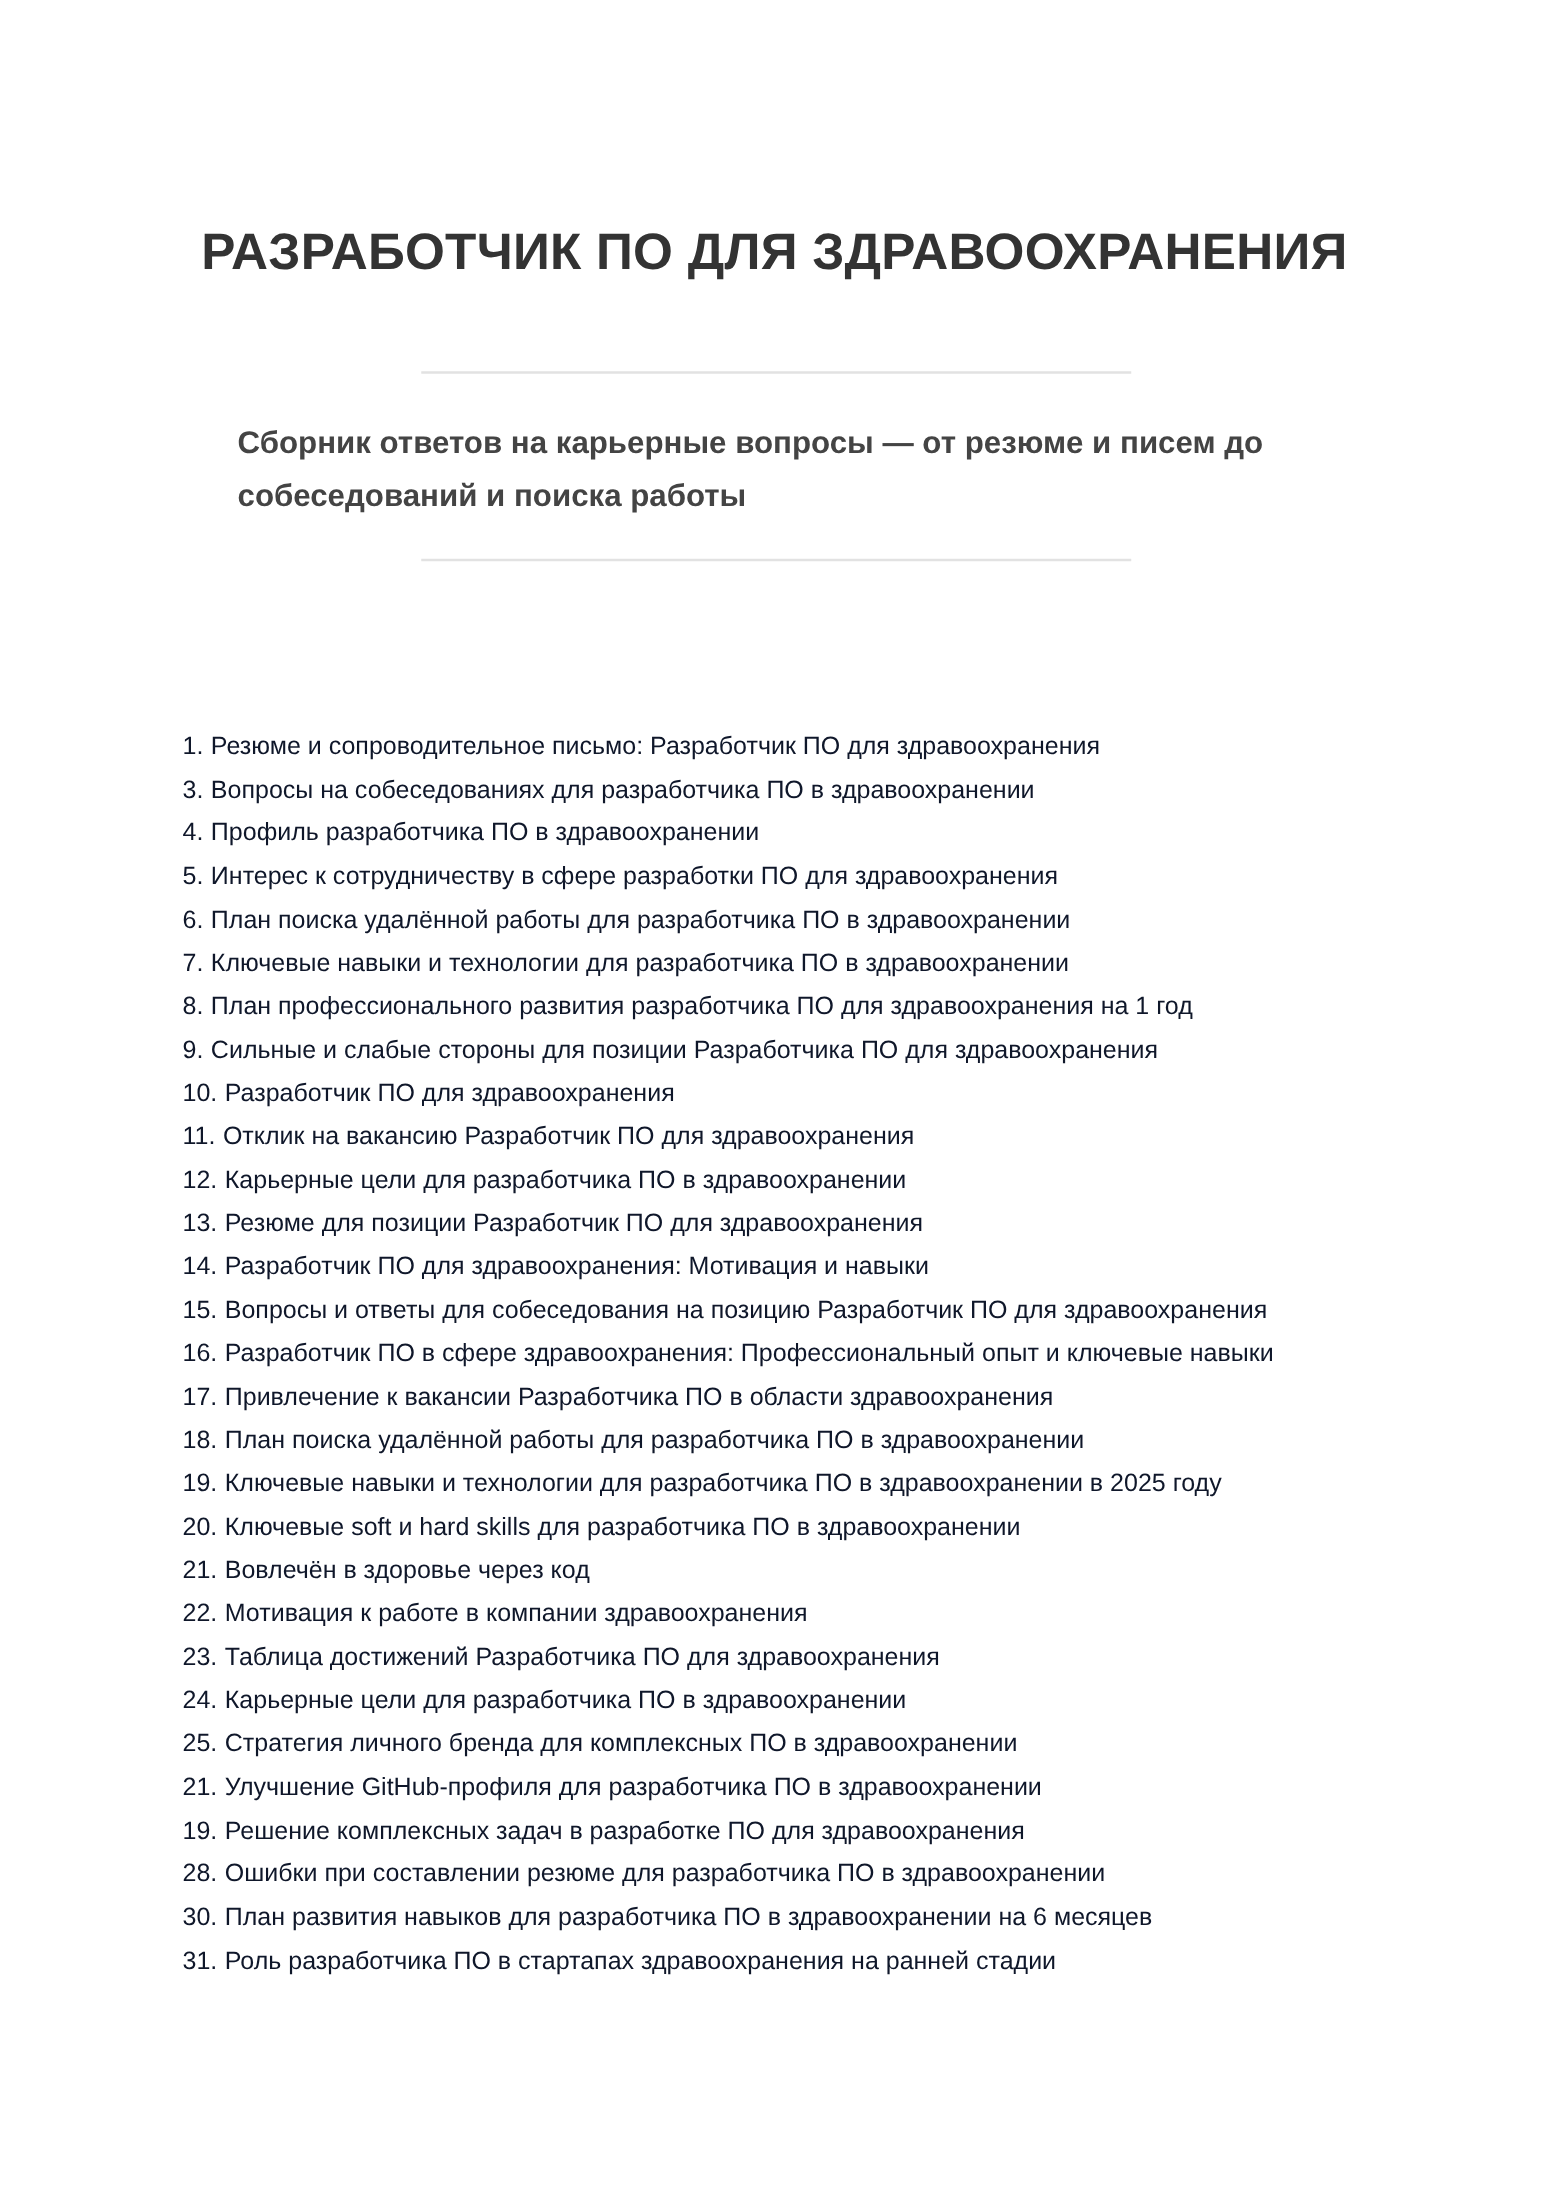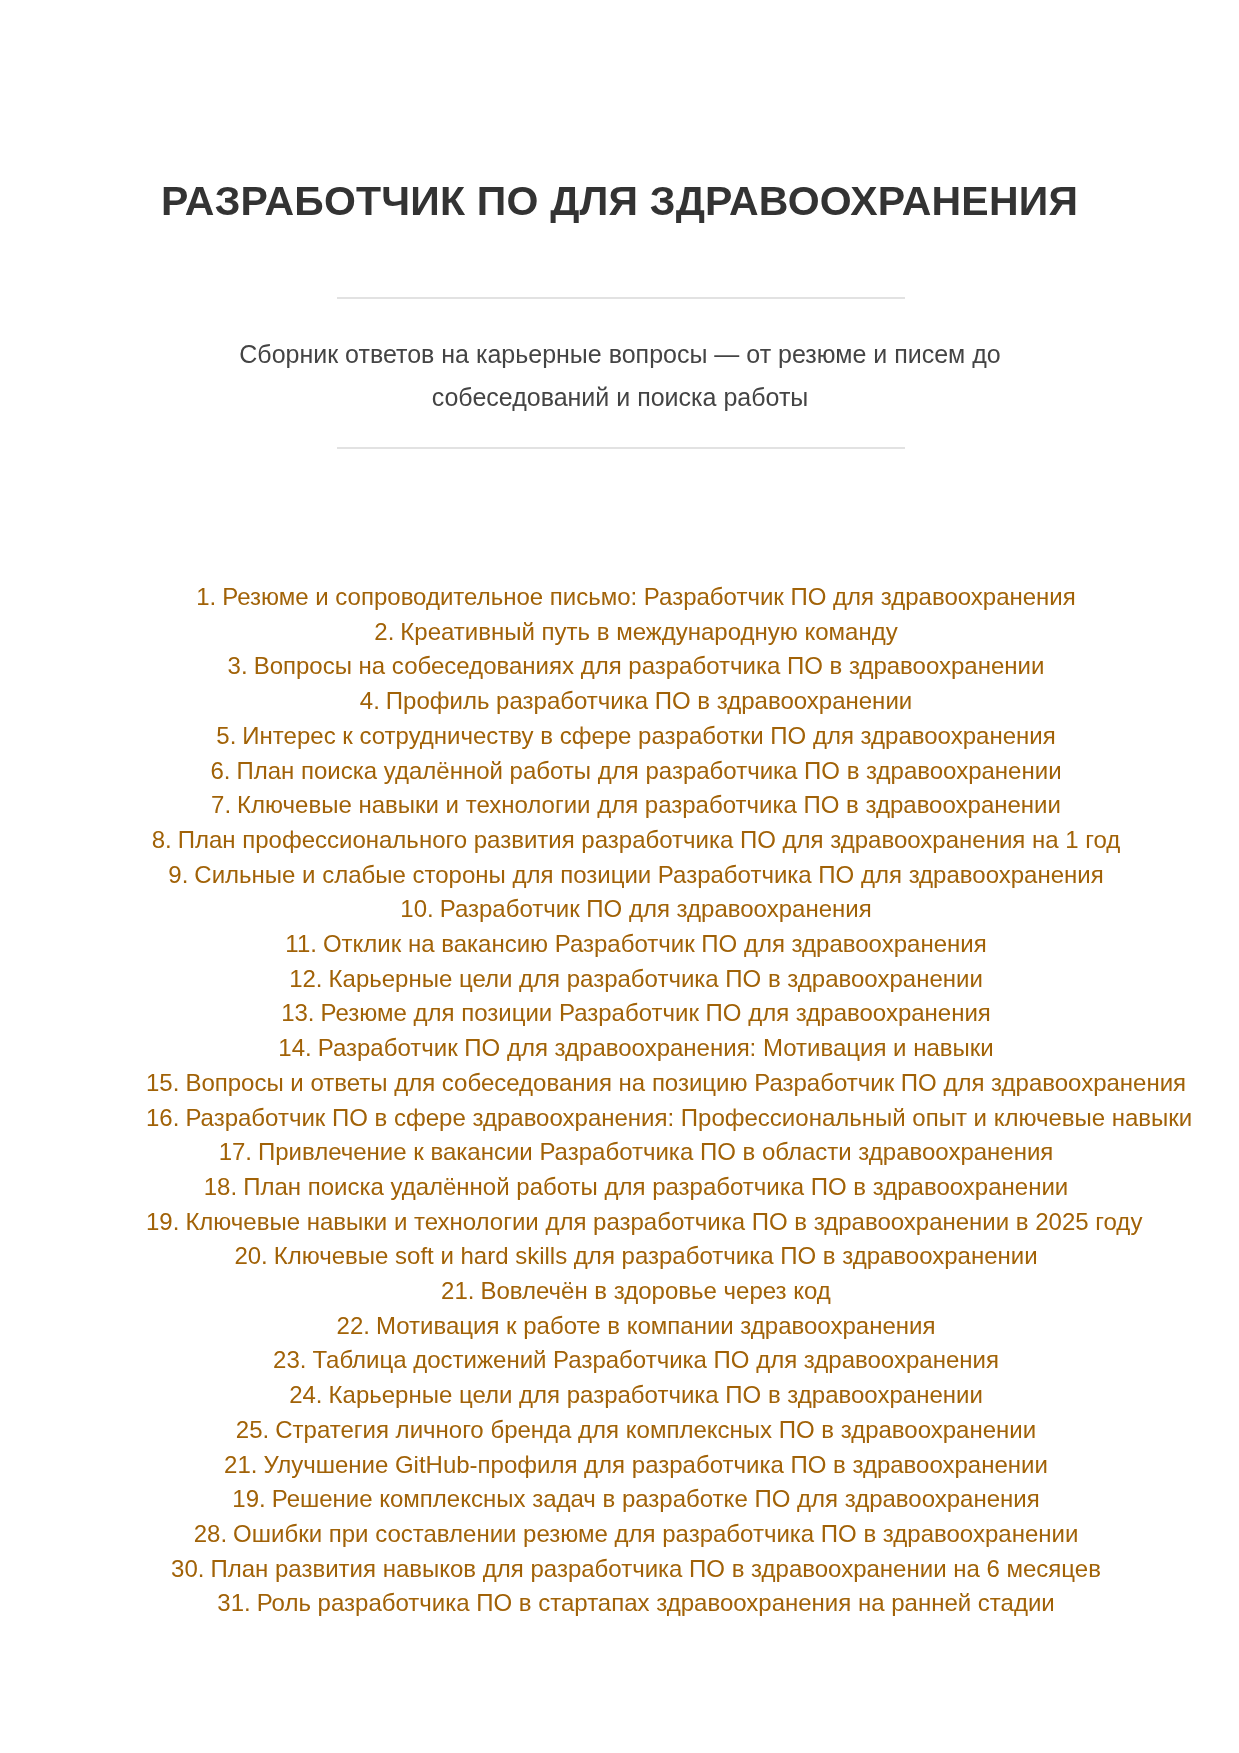--- a/index.html
+++ b/index.html
@@ -35,60 +35,58 @@
       height: 2px;
       background: #e2e2e2;
     }
     .divider.top { top: 297px; }
     .divider.bottom { top: 447px; }
     .subtitle {
       position: absolute;
       top: 333px;
       left: 190px;
       width: 860px;
-      text-align: center;
+      text-align: left;
       font-size: 25px;
-      font-weight: normal;
+      font-weight: bold;
       color: #444444;
       line-height: 43px;
       margin: 0;
     }
     .toc {
       position: absolute;
       top: 580px;
       left: 146px;
       width: 980px;
       list-style: none;
       margin: 0;
       padding: 0;
     }
     .toc-item {
-      font-size: 24px;
+      font-size: 20px;
       line-height: 34.7px;
-      color: #a16207;
+      color: #0f172a;
       white-space: nowrap;
       cursor: pointer;
-      text-align: center;
     }
     .toc-item .num { margin-right: 6px; }
   </style>
 </head>
 <body>
 
 <h1 class="page-title">РАЗРАБОТЧИК ПО ДЛЯ ЗДРАВООХРАНЕНИЯ</h1>
 
 <div class="divider top"></div>
 
 <p class="subtitle">Сборник ответов на карьерные вопросы — от резюме и писем до собеседований и поиска работы</p>
 
 <div class="divider bottom"></div>
 
 <ul class="toc" id="toc-list">
     <li class="toc-item"><span class="num">1.</span><span class="label">Резюме и сопроводительное письмо: Разработчик ПО для здравоохранения</span></li>
-    <li class="toc-item"><span class="num">2.</span><span class="label">Креативный путь в международную команду</span></li>
     <li class="toc-item"><span class="num">3.</span><span class="label">Вопросы на собеседованиях для разработчика ПО в здравоохранении</span></li>
     <li class="toc-item"><span class="num">4.</span><span class="label">Профиль разработчика ПО в здравоохранении</span></li>
     <li class="toc-item"><span class="num">5.</span><span class="label">Интерес к сотрудничеству в сфере разработки ПО для здравоохранения</span></li>
     <li class="toc-item"><span class="num">6.</span><span class="label">План поиска удалённой работы для разработчика ПО в здравоохранении</span></li>
     <li class="toc-item"><span class="num">7.</span><span class="label">Ключевые навыки и технологии для разработчика ПО в здравоохранении</span></li>
     <li class="toc-item"><span class="num">8.</span><span class="label">План профессионального развития разработчика ПО для здравоохранения на 1 год</span></li>
     <li class="toc-item"><span class="num">9.</span><span class="label">Сильные и слабые стороны для позиции Разработчика ПО для здравоохранения</span></li>
     <li class="toc-item"><span class="num">10.</span><span class="label">Разработчик ПО для здравоохранения</span></li>
     <li class="toc-item"><span class="num">11.</span><span class="label">Отклик на вакансию Разработчик ПО для здравоохранения</span></li>
     <li class="toc-item"><span class="num">12.</span><span class="label">Карьерные цели для разработчика ПО в здравоохранении</span></li>

